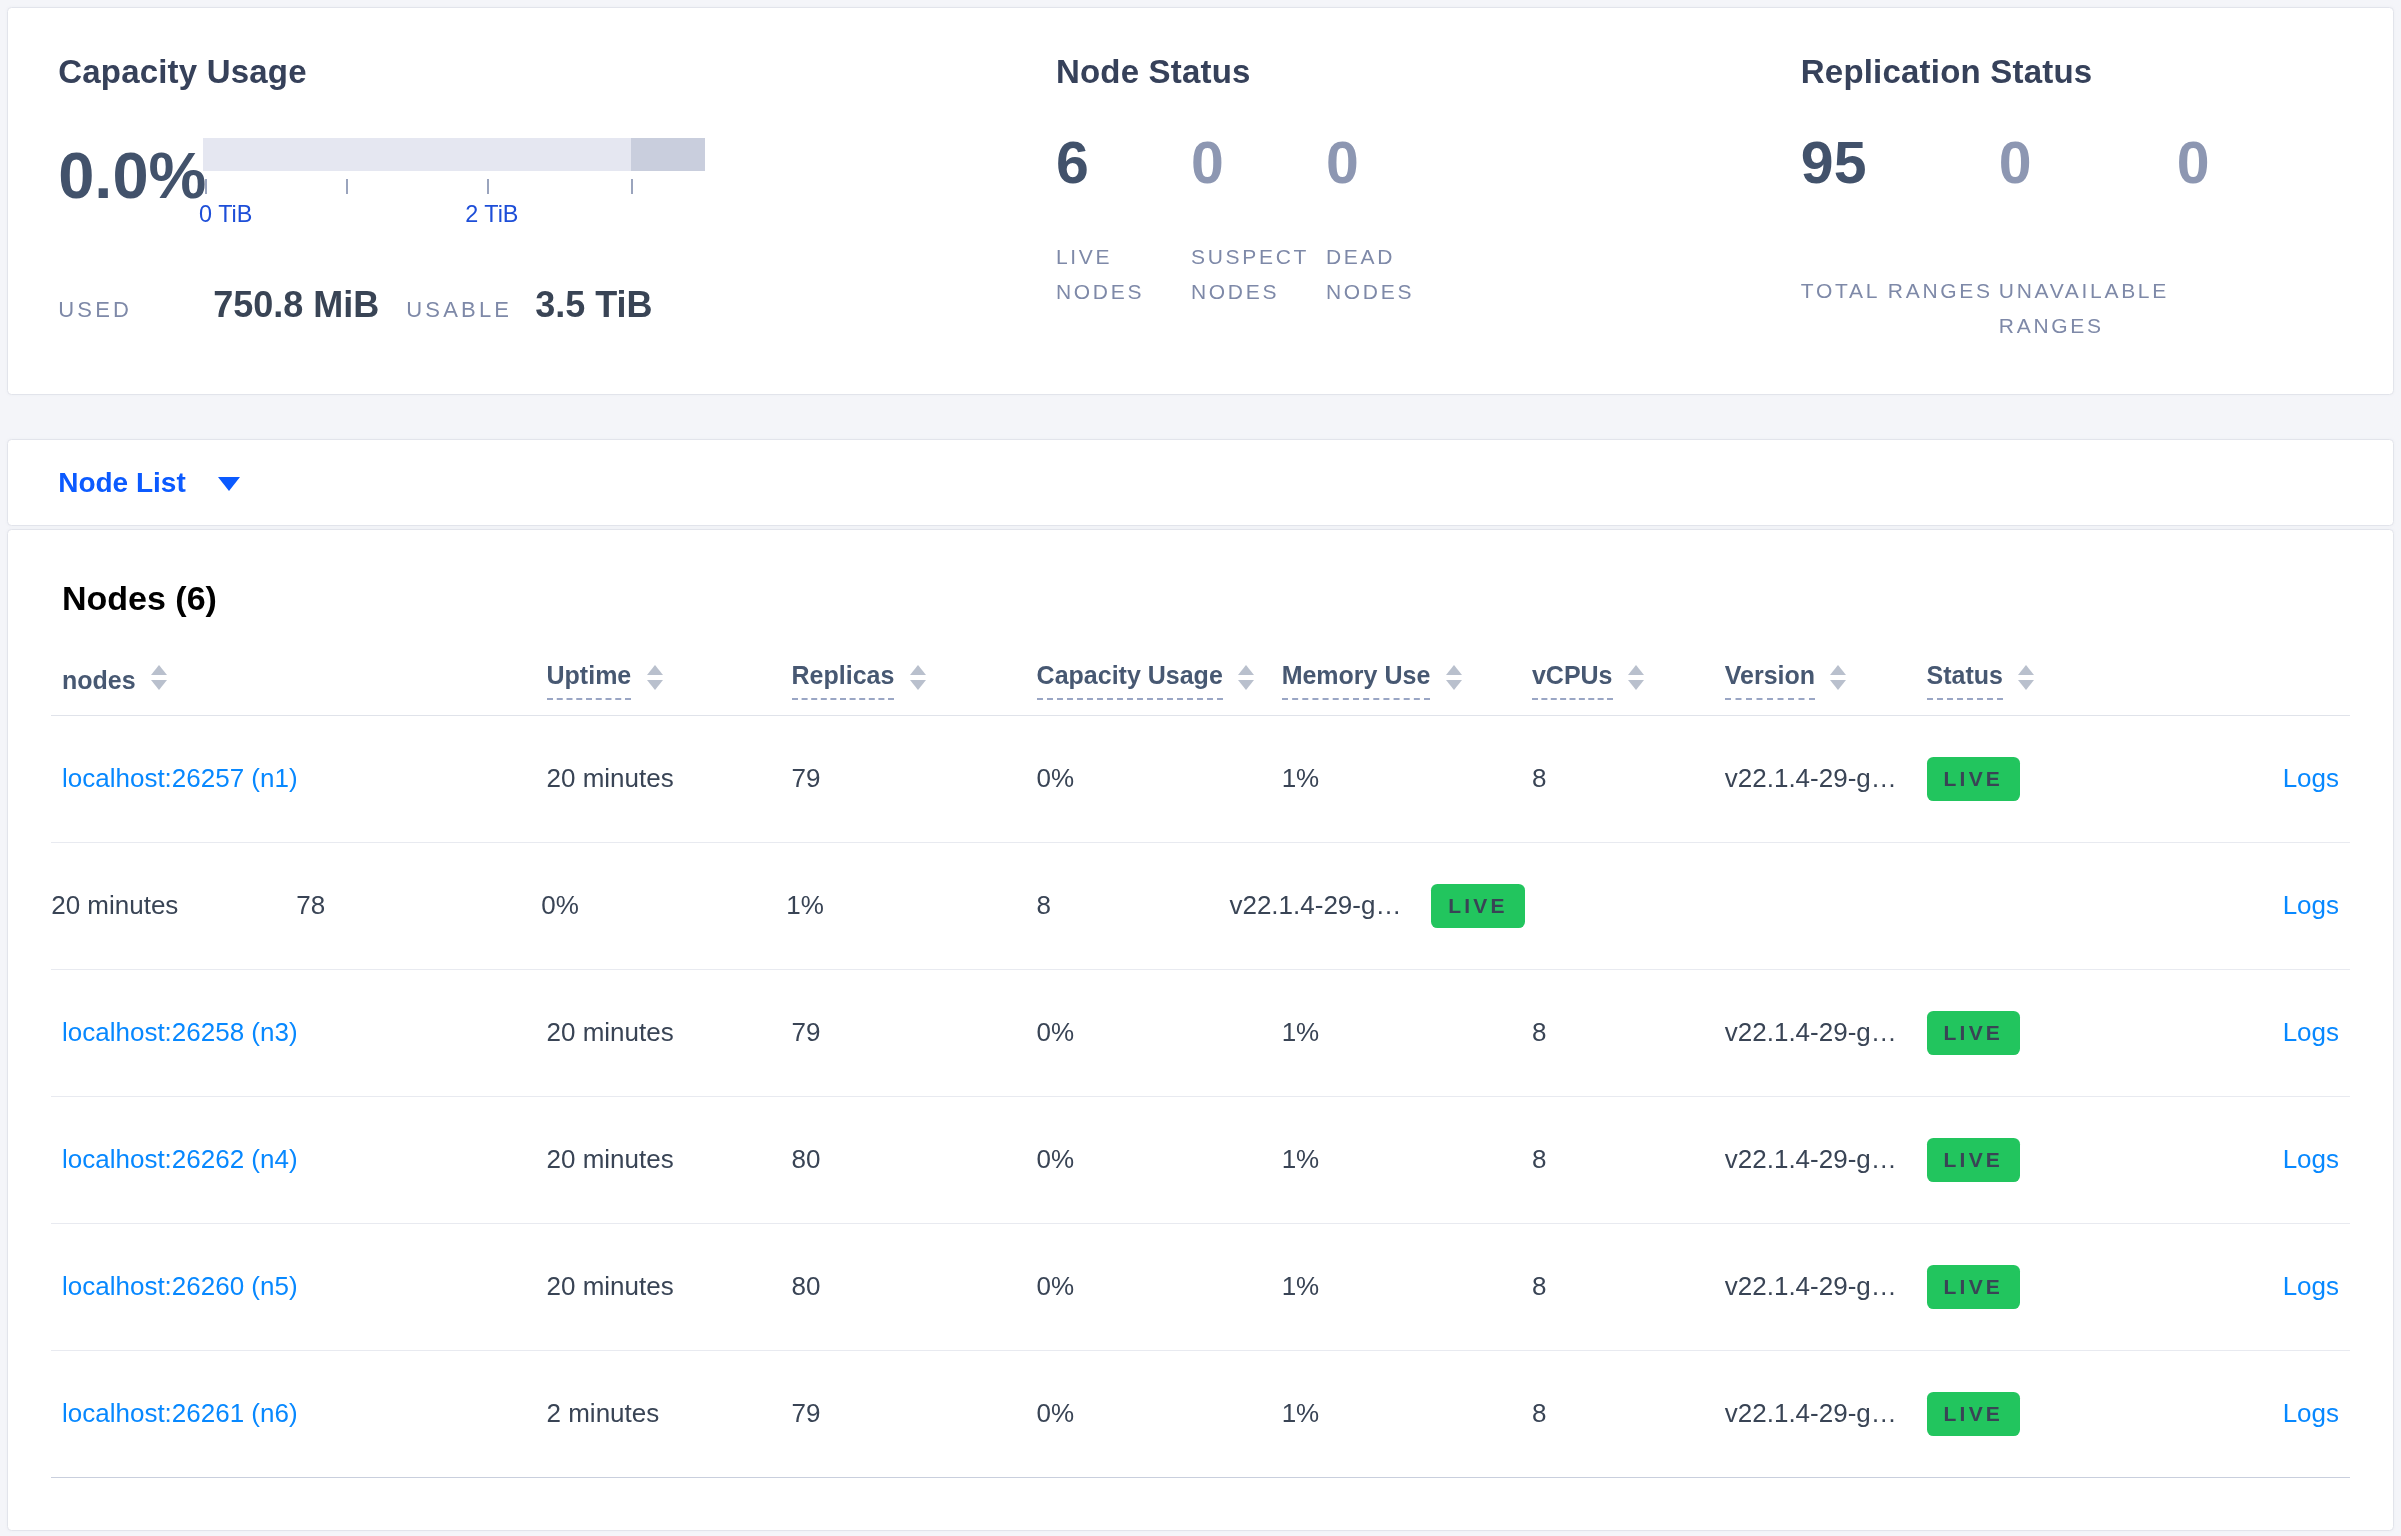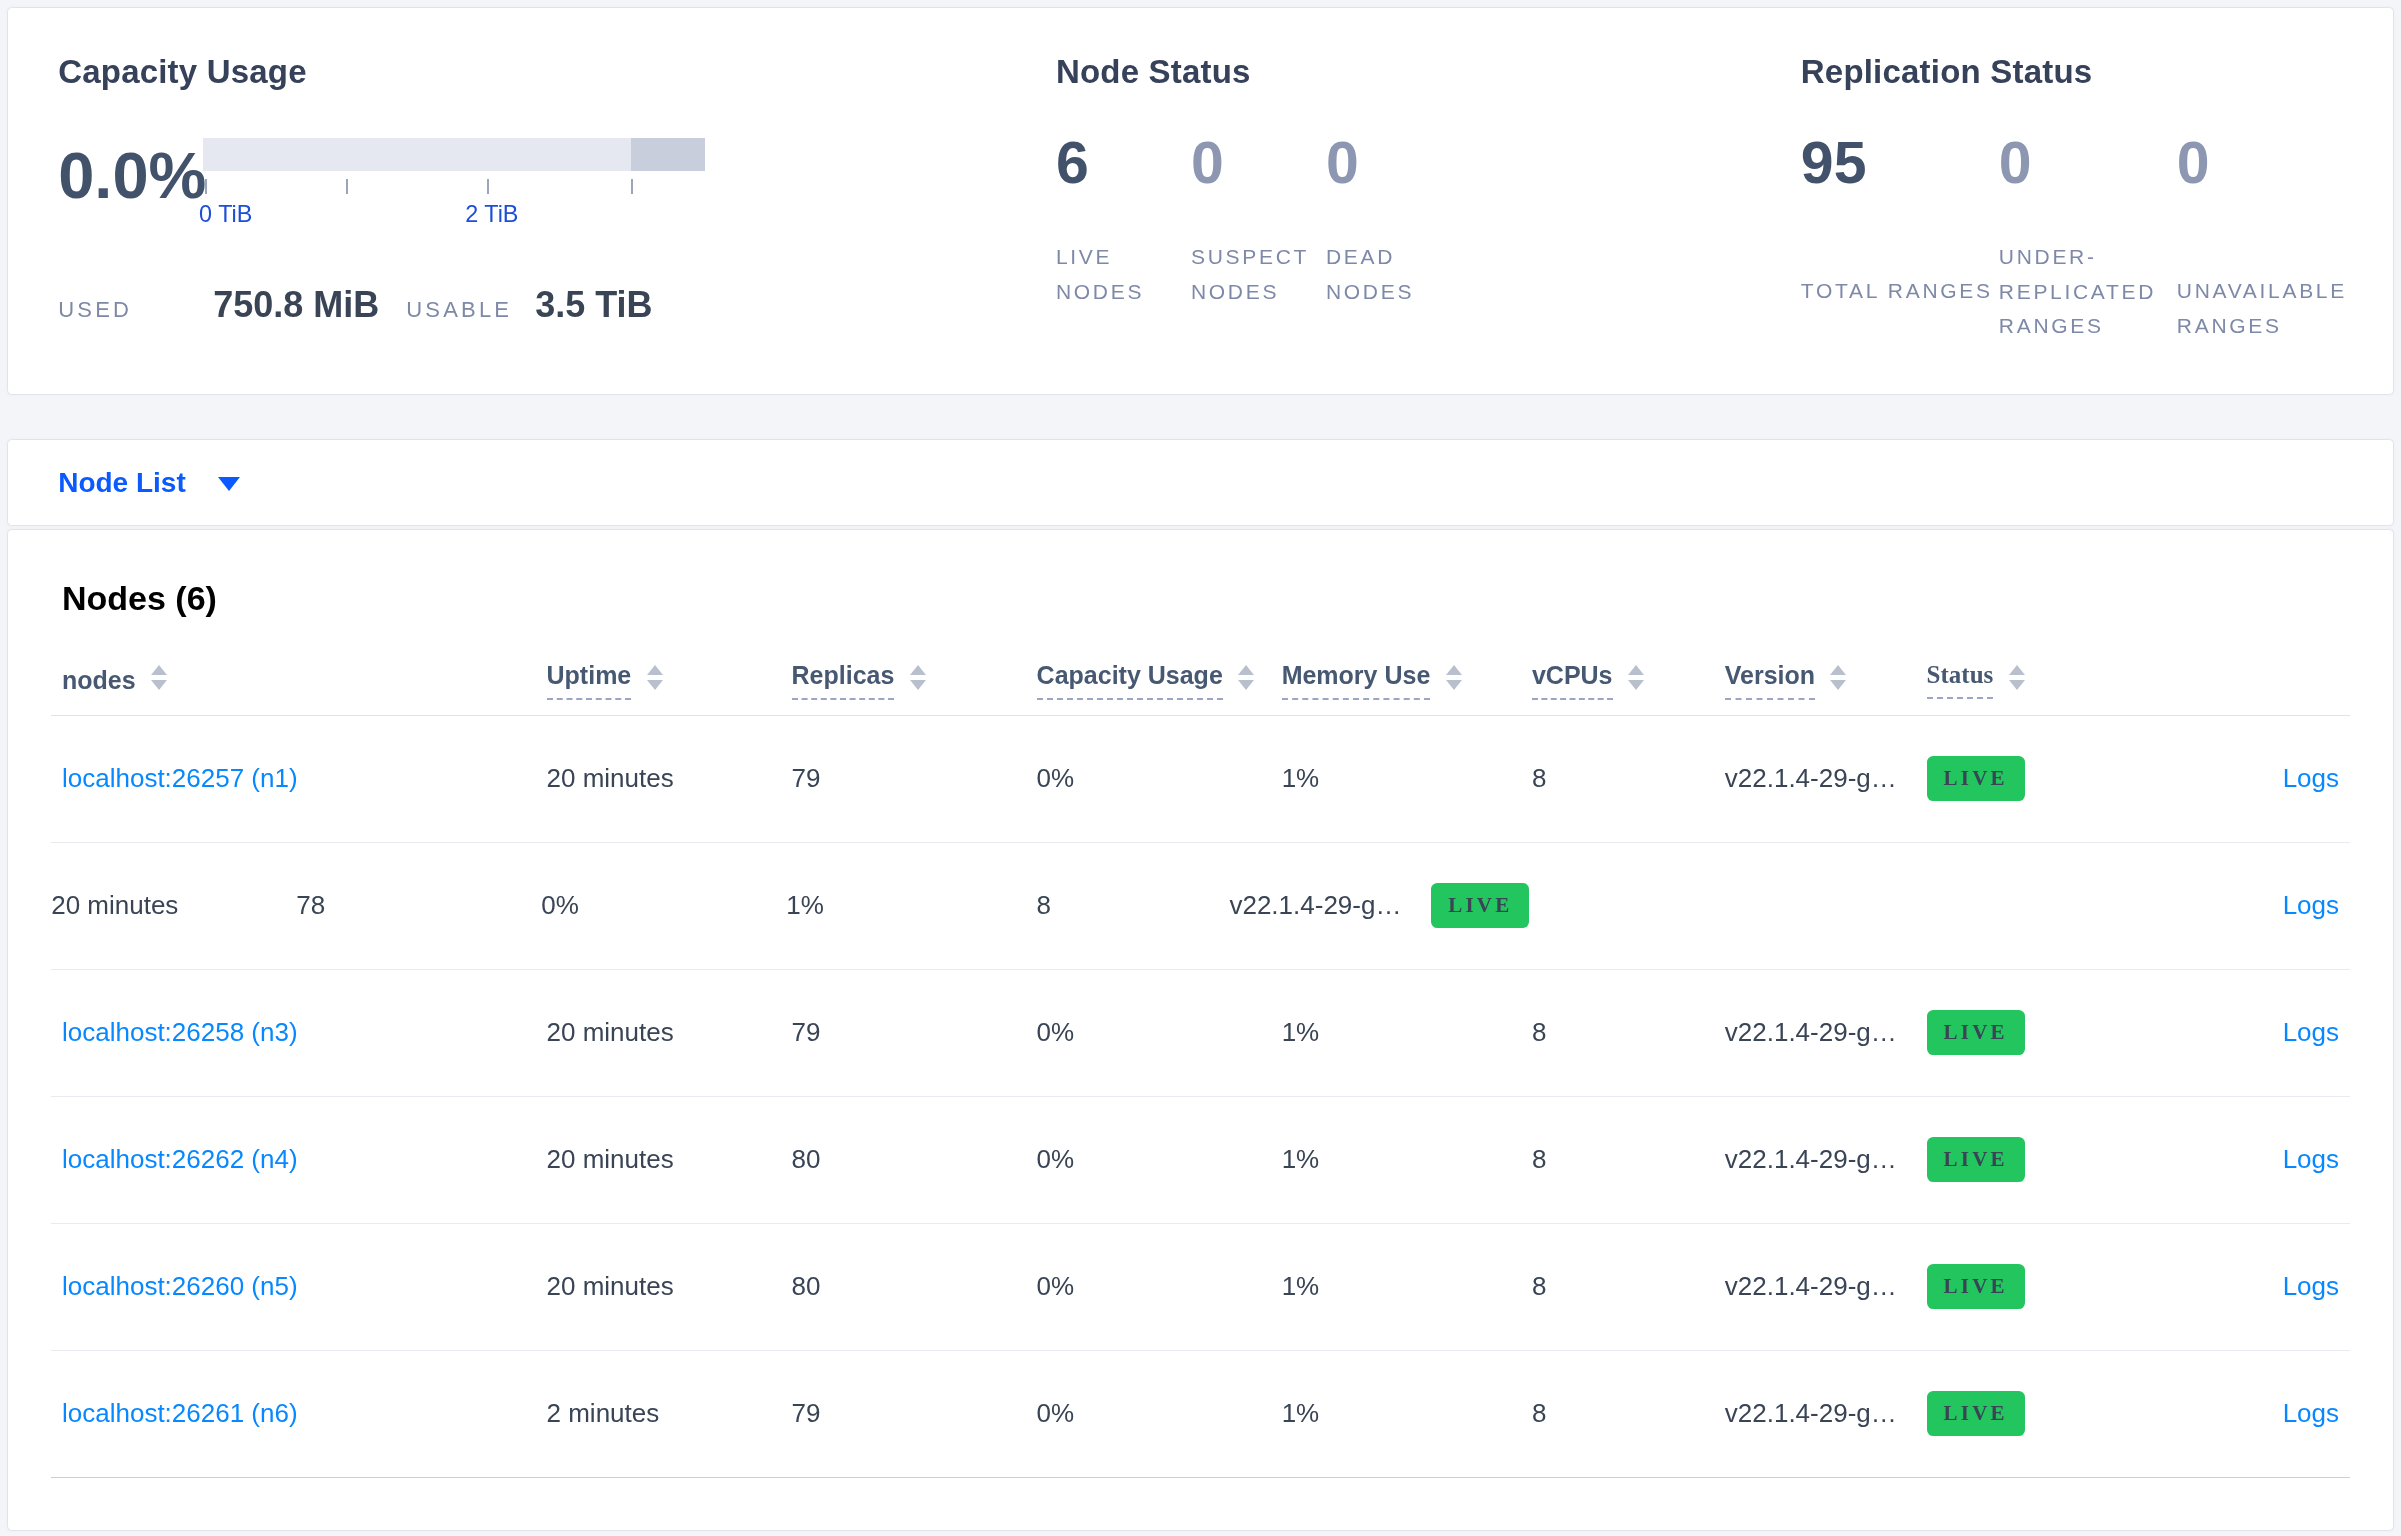--- a/index.html
+++ b/index.html
@@ -144,21 +144,21 @@
     font-size:26px; color:#394455;
   }
   .trow:last-of-type { border-bottom:1.8px solid #c9cfdd; }
   .c1 { width:21.55%; padding-left:10.8px; }
   .c2 { width:10.66%; }
   .c3 { width:10.66%; }
   .c4 { width:10.66%; }
   .c5 { width:10.89%; }
   .c6 { width:8.39%; }
   .c7 { width:8.78%; }
-  .c8 { width:9.01%;font-family:Liberation Serif, serif; }
+  .c8 { width:9.01%; }
   .c9 { flex:1; text-align:right; padding-right:10.8px; }
   .hrow .c1 { padding-left:10.8px; }
   a.node-link, a.logs-link {
     color:#0788ff; text-decoration:none; cursor:pointer;
   }
   .status-badge {
     display:inline-block;
     background:#22c55e;
     border-radius:6.3px;
     padding:10px 17px;
@@ -214,21 +214,20 @@
 
   <div class="stat-section repl-section">
     <div class="sec-title">Replication Status</div>
     <div class="stat-numbers">
       <div class="stat-number col-1">95</div>
       <div class="stat-number dim col-2">0</div>
       <div class="stat-number dim col-3">0</div>
     </div>
     <div class="stat-labels" style="margin-top:81px;">
       <div class="stat-label col-1">TOTAL RANGES</div>
-      <div class="stat-label col-2">UNDER-REPLICATED RANGES</div>
       <div class="stat-label col-3">UNAVAILABLE RANGES</div>
     </div>
   </div>
 
 </div>
 
 <div class="card nodelist-bar">
   <div class="nodelist-toggle">
     <span class="nodelist-label">Node List</span>
     <span class="caret-down"></span>

